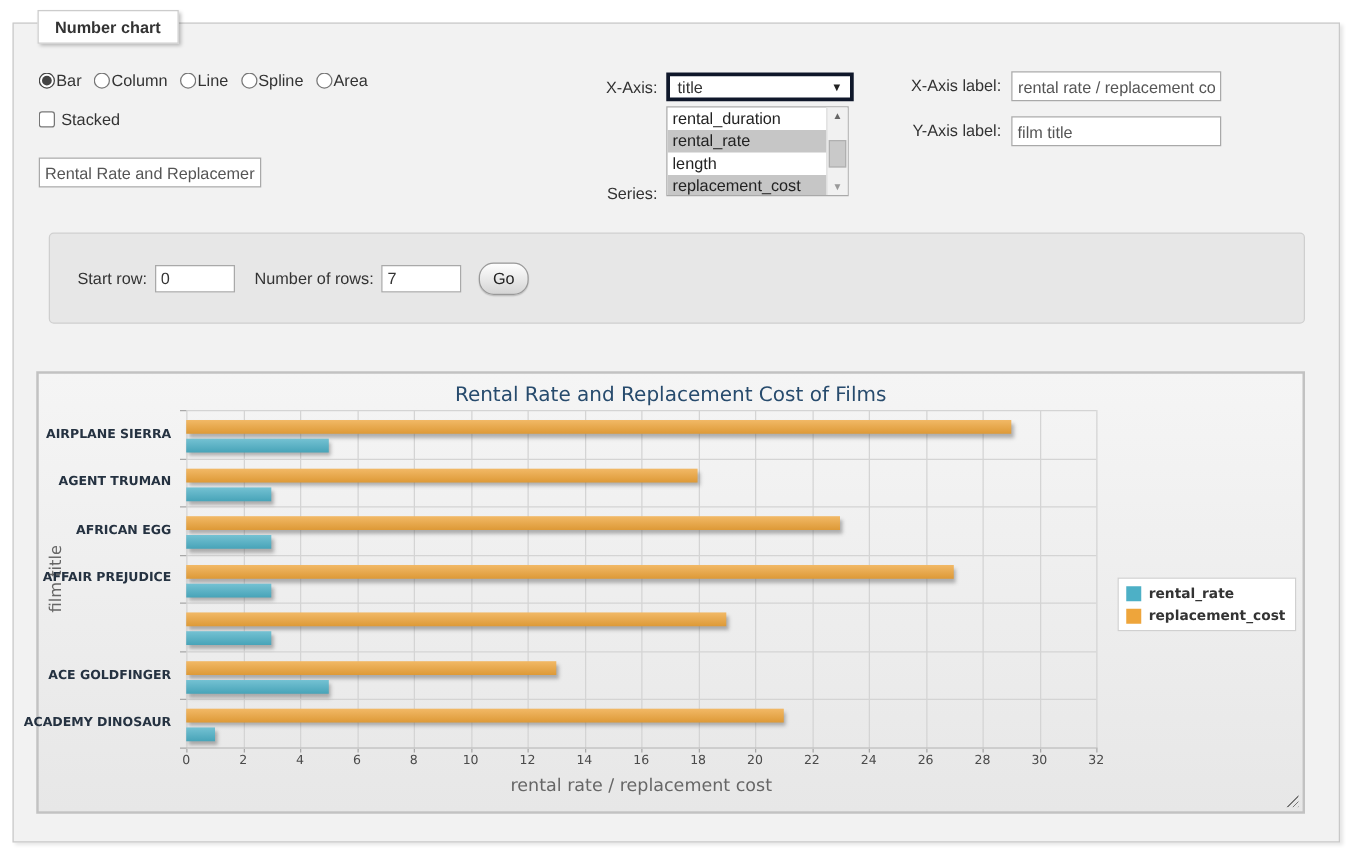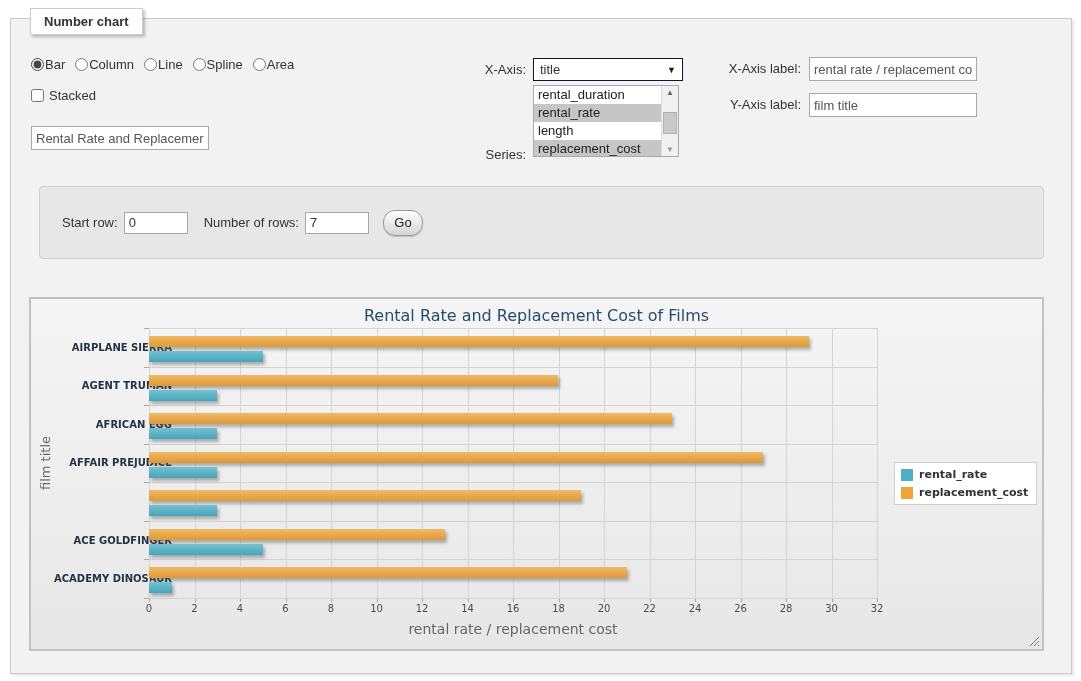--- a/index.html
+++ b/index.html
@@ -24,21 +24,21 @@
            align-items:center; font-size:13px; color:#333; }
   input.text { border:1px solid #a9a9a9; background:#fff; font-size:13px; color:#555;
            padding:3px 4px; font-family:"Liberation Sans",sans-serif; }
   .chart-title-input { position:absolute; left:20px; top:107px; width:168px; height:16px; }
   .form-label { position:absolute; font-size:13px; color:#333; text-align:right; }
   .lab-xaxis   { left:410px; top:43px;  width:105px; }
   .lab-series  { left:410px; top:128px; width:105px; }
   .lab-xlabel  { left:700px; top:42px;  width:90px; }
   .lab-ylabel  { left:700px; top:78px;  width:90px; }
   .fake-select { position:absolute; left:522px; top:39px; width:150px; height:23px;
-           background:#fff; border:1px solid #0f172a; box-sizing:border-box;
+           background:#fff; border:3px solid #0f172a; box-sizing:border-box;
            display:flex; align-items:center; justify-content:space-between;
            padding:0 6px; font-size:13px; color:#333; cursor:default; }
   .fake-select .arrow { font-size:9px; color:#222; }
   .series-list { position:absolute; left:522px; top:66px; width:146px; height:72px;
            background:#fff; border:1px solid #a9a9a9; box-sizing:border-box; }
   .series-opts { position:absolute; left:0; top:0; right:16px; bottom:0; overflow:hidden; }
   .opt { height:18px; line-height:18px; padding-left:4px; font-size:13px; color:#222;
            white-space:nowrap; }
   .opt.sel { background:#c6c6c6; }
   .sb { position:absolute; right:0; top:0; bottom:0; width:16px; background:#f1f1f1;
@@ -71,21 +71,21 @@
            font-size:16px; color:#274b6d; }
   .plot { position:absolute; left:118px; top:29px; width:728px; height:270px;
            border-bottom:1px solid #a8a8a8; }
   .vgrid { position:absolute; top:0; bottom:0; width:1px; background:#d4d4d4; }
   .hgrid { position:absolute; left:0; right:0; height:1px; background:#d4d4d4; }
   .xtickmark { position:absolute; bottom:-4px; width:1px; height:4px; background:#a8a8a8; }
   .ytickmark { position:absolute; left:-5px; width:5px; height:1px; background:#a8a8a8; }
   .bar { position:absolute; left:0; height:11px;
            box-shadow:2px 3px 3px rgba(90,90,90,0.45);
            background-image:linear-gradient(rgba(255,255,255,0.22), rgba(0,0,0,0.07)); }
-  .cat-labels { position:absolute; left:0; top:29px; width:112px; height:270px;padding-left:35px; }
+  .cat-labels { position:absolute; left:0; top:29px; width:112px; height:270px; }
   .catlab { position:absolute; right:6px; left:0; display:flex; align-items:center;
            justify-content:flex-end; font-size:10px; font-weight:bold; color:#253241;
            white-space:nowrap; }
   .y-title { position:absolute; left:14px; top:164px; white-space:nowrap;
            transform:translate(-50%,-50%) rotate(270deg); font-size:13px; color:#666; }
   .xticks { position:absolute; left:118px; top:304px; width:728px; height:14px; }
   .xticklab { position:absolute; top:0; transform:translateX(-50%); font-size:10px;
            color:#4a4a4a; }
   .x-title { position:absolute; left:118px; top:322px; width:728px; text-align:center;
            font-size:14px; color:#666; }

